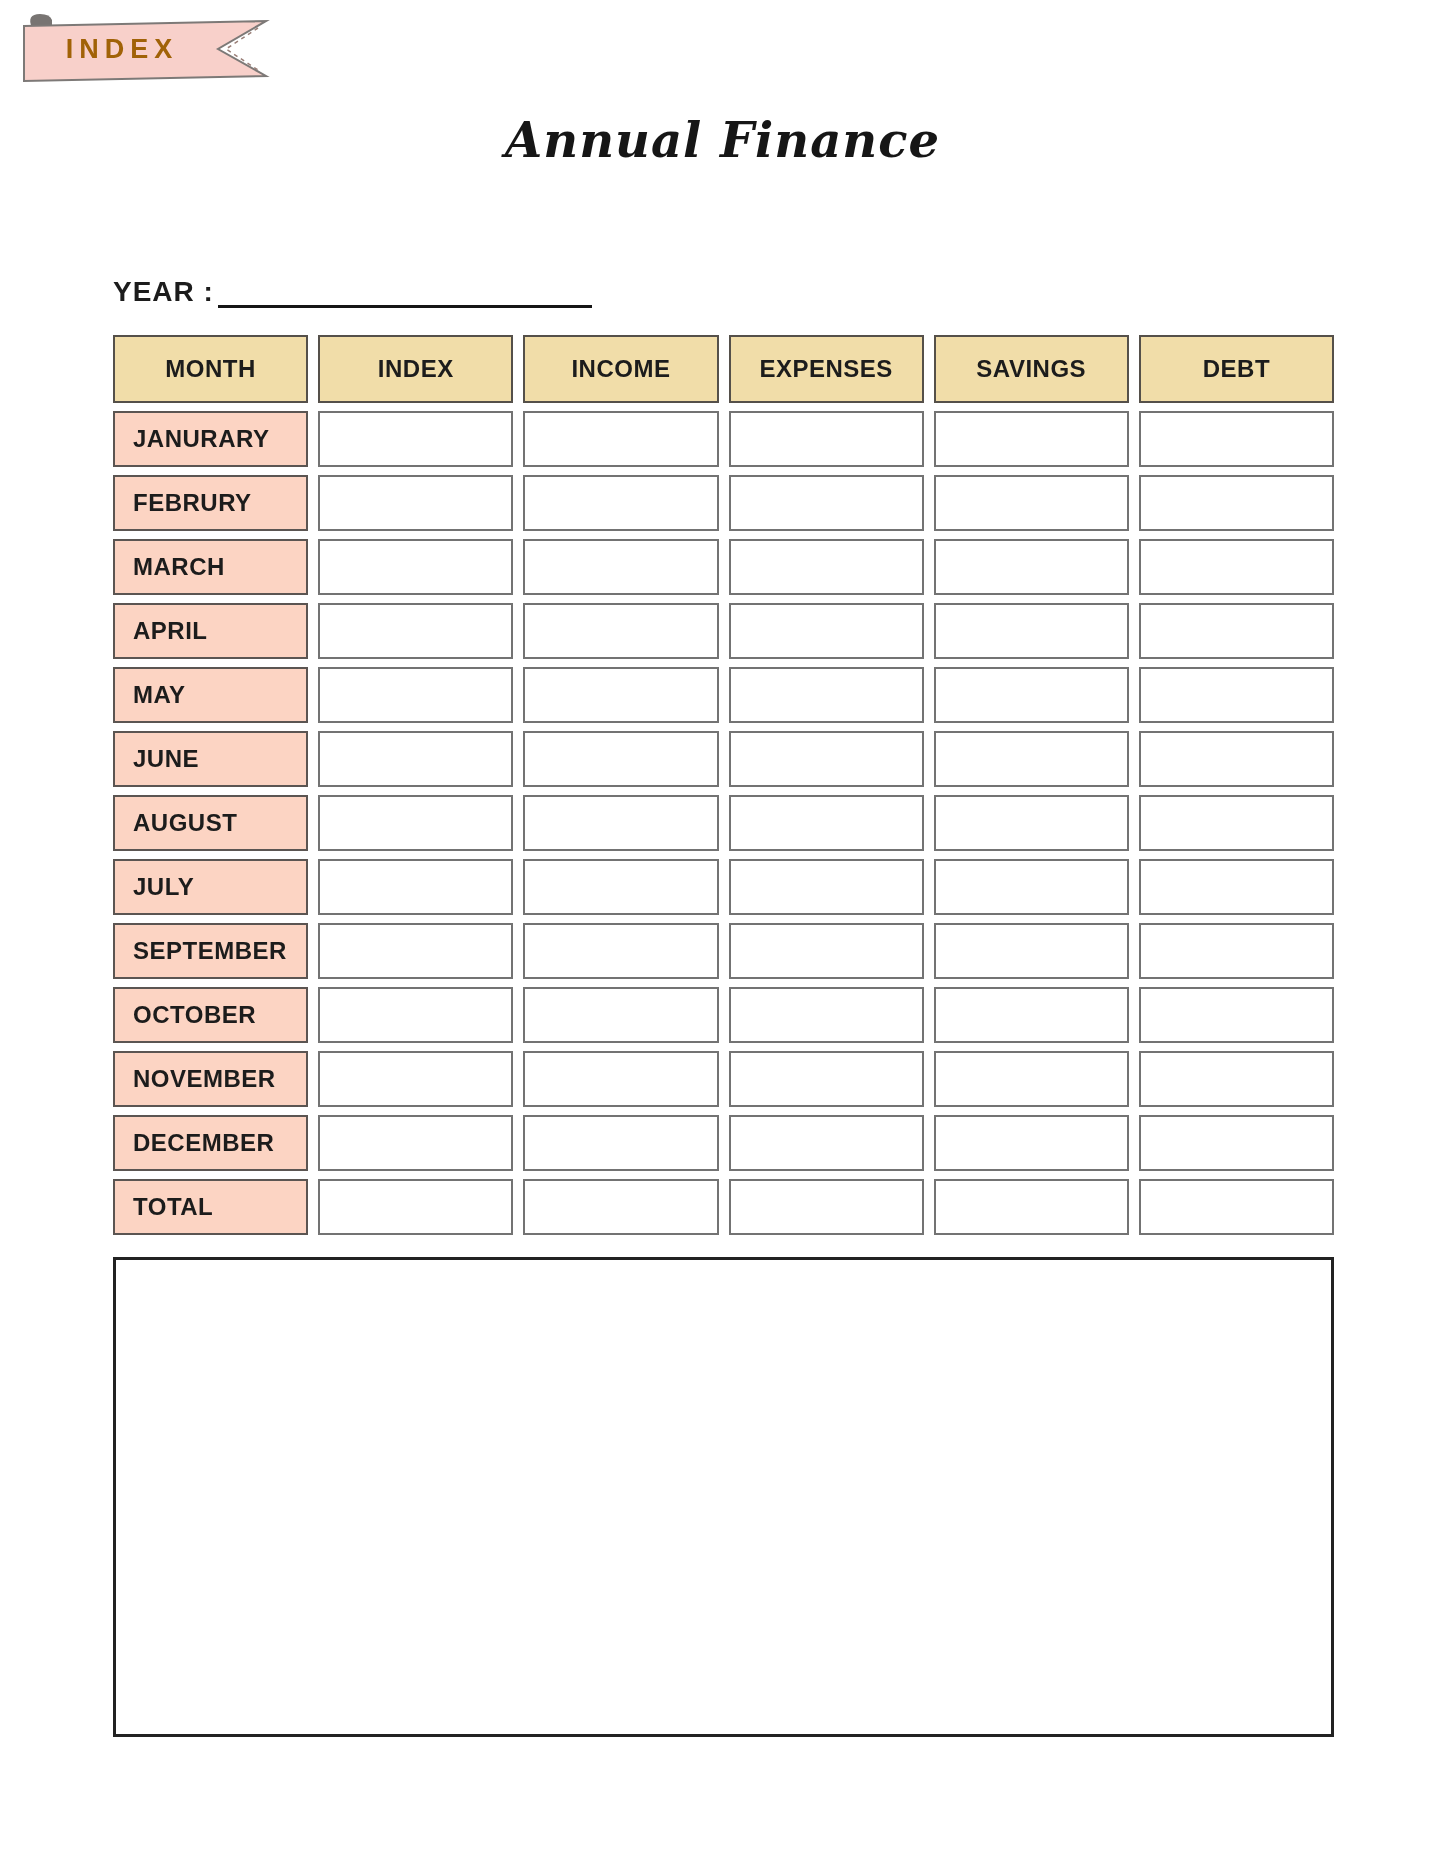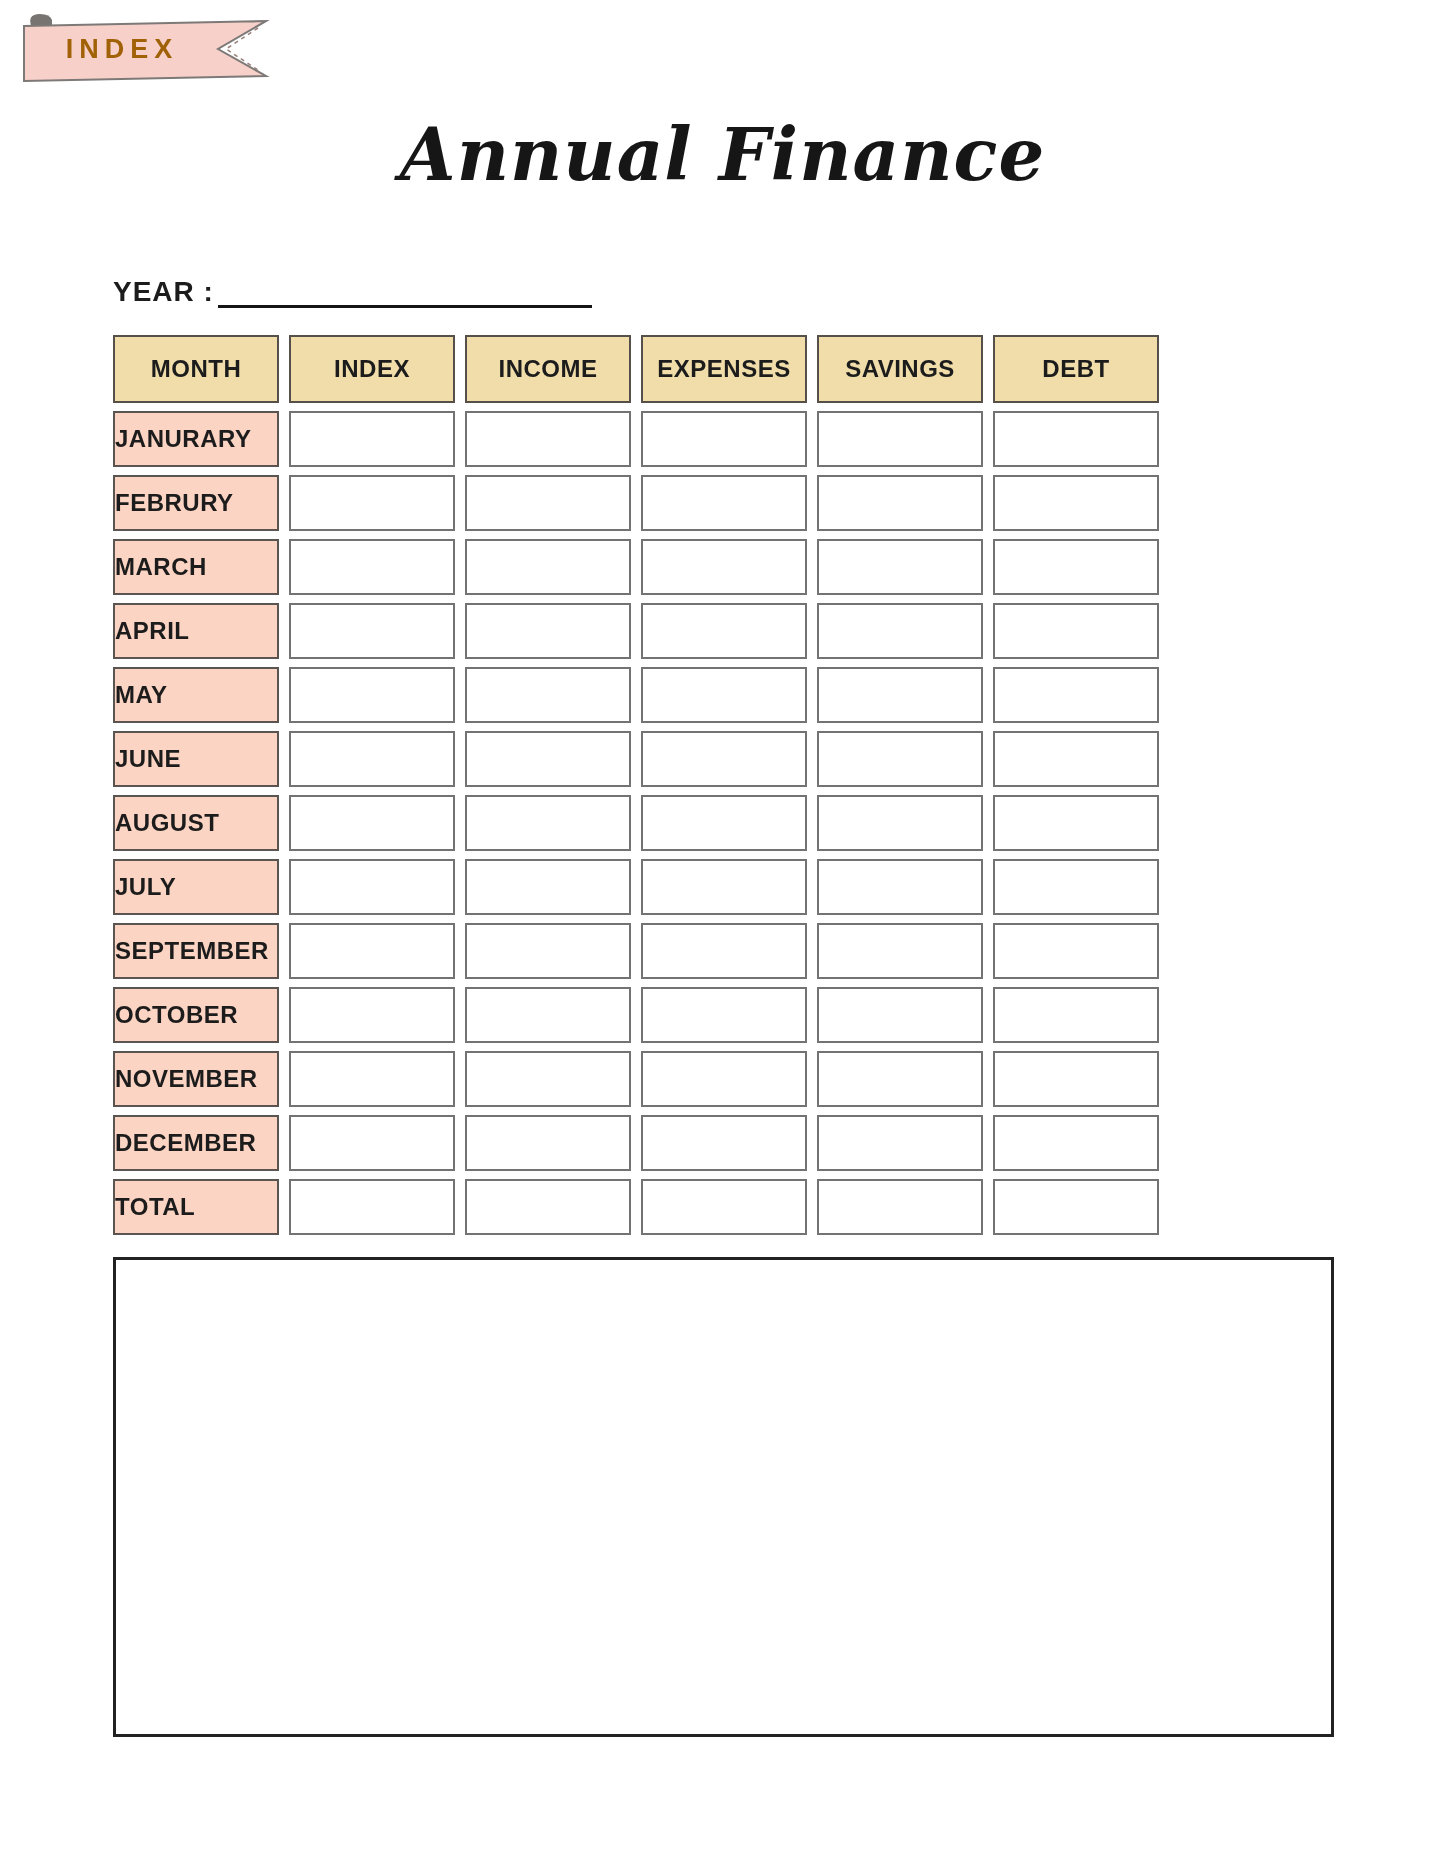--- a/index.html
+++ b/index.html
@@ -25,53 +25,54 @@
     font-size:27px; font-weight:bold; letter-spacing:6px;
     color:#a16207;
   }
 
   
   .page-title {
     position:absolute; left:0; top:112px; width:1445px;
     text-align:center;
     font-family:"DejaVu Serif", serif;
     font-style:italic; font-weight:bold;
-    font-size:72px; letter-spacing:1px;
+    font-size:48px; letter-spacing:1px;
     color:#161616;
   }
 
   
   .year-row {
     position:absolute; left:113px; top:276px;
     display:flex; align-items:flex-end;
   }
   .year-label { font-size:28px; font-weight:bold; letter-spacing:1px; }
   .year-line {
     width:374px; height:26px; margin-left:4px;
     border-bottom:3px solid #151515;
   }
 
   
   .finance-table {
-    position:absolute; left:113px; top:335px; width:1046px;
+    position:absolute; left:113px; top:335px; width:1221px;
     display:grid;
     grid-template-columns:repeat(6, 1fr);
     grid-template-rows:68px repeat(13, 56px);
     row-gap:8px; column-gap:10px;border-radius:32px;
   }
   .header-cell {
     background:var(--header-bg);
     border:2px solid var(--header-border);
     display:flex; align-items:center; justify-content:center;
     font-size:24px; font-weight:bold; letter-spacing:0.5px;
   }
   .month-cell {
     background:var(--month-bg);
     border:2px solid var(--month-border);
     display:flex; align-items:center;
+    padding-left:18px;
     font-size:24px; font-weight:bold; letter-spacing:0.5px;
   }
   .data-cell {
     background:#ffffff;
     border:2px solid var(--cell-border);
     cursor:text;
   }
 
   
   .notes-box {

